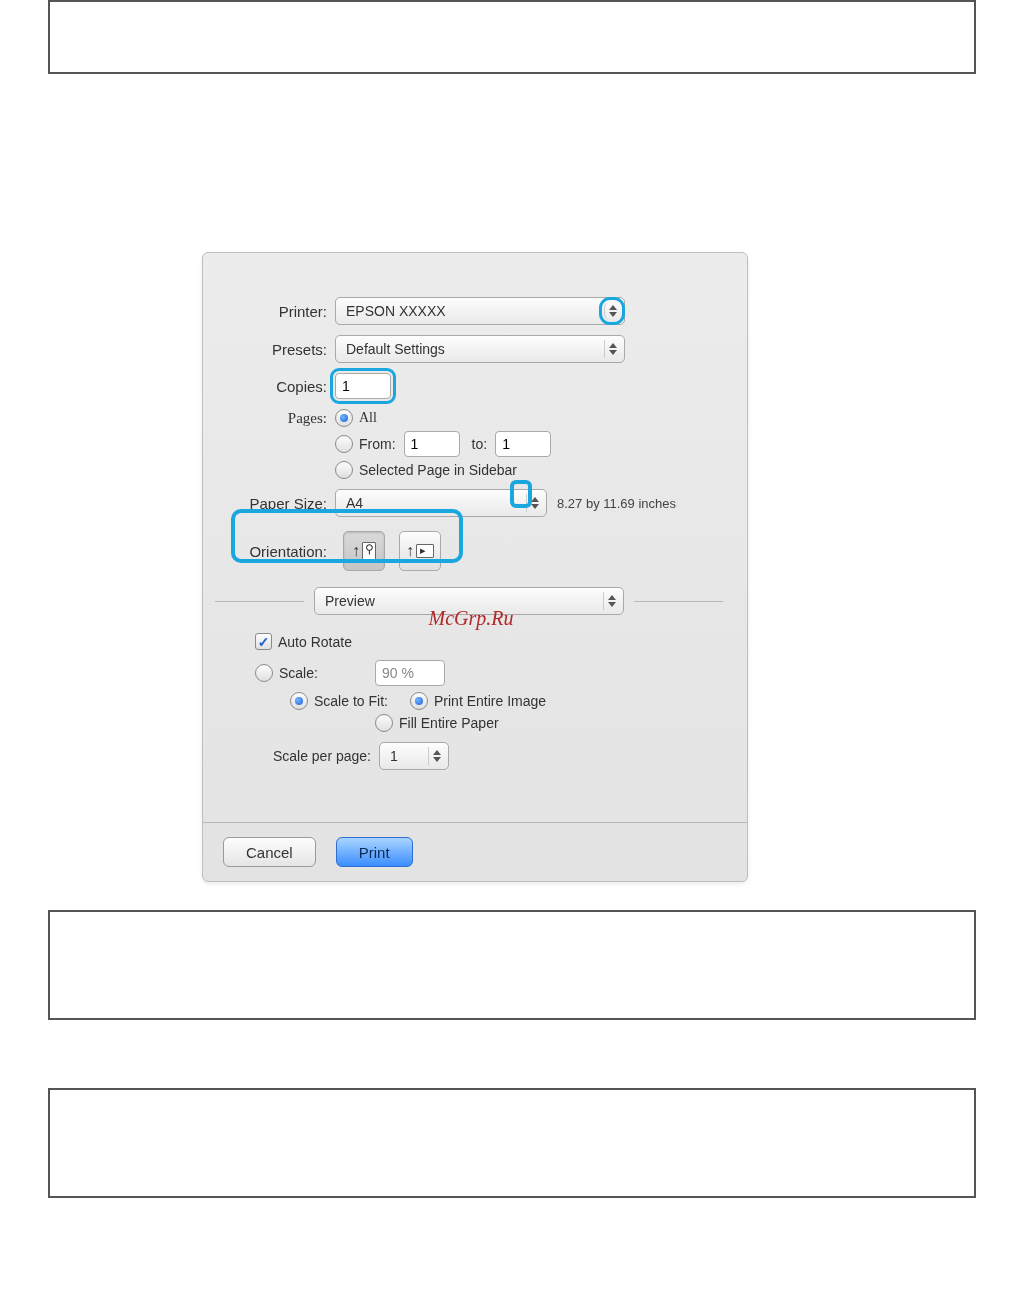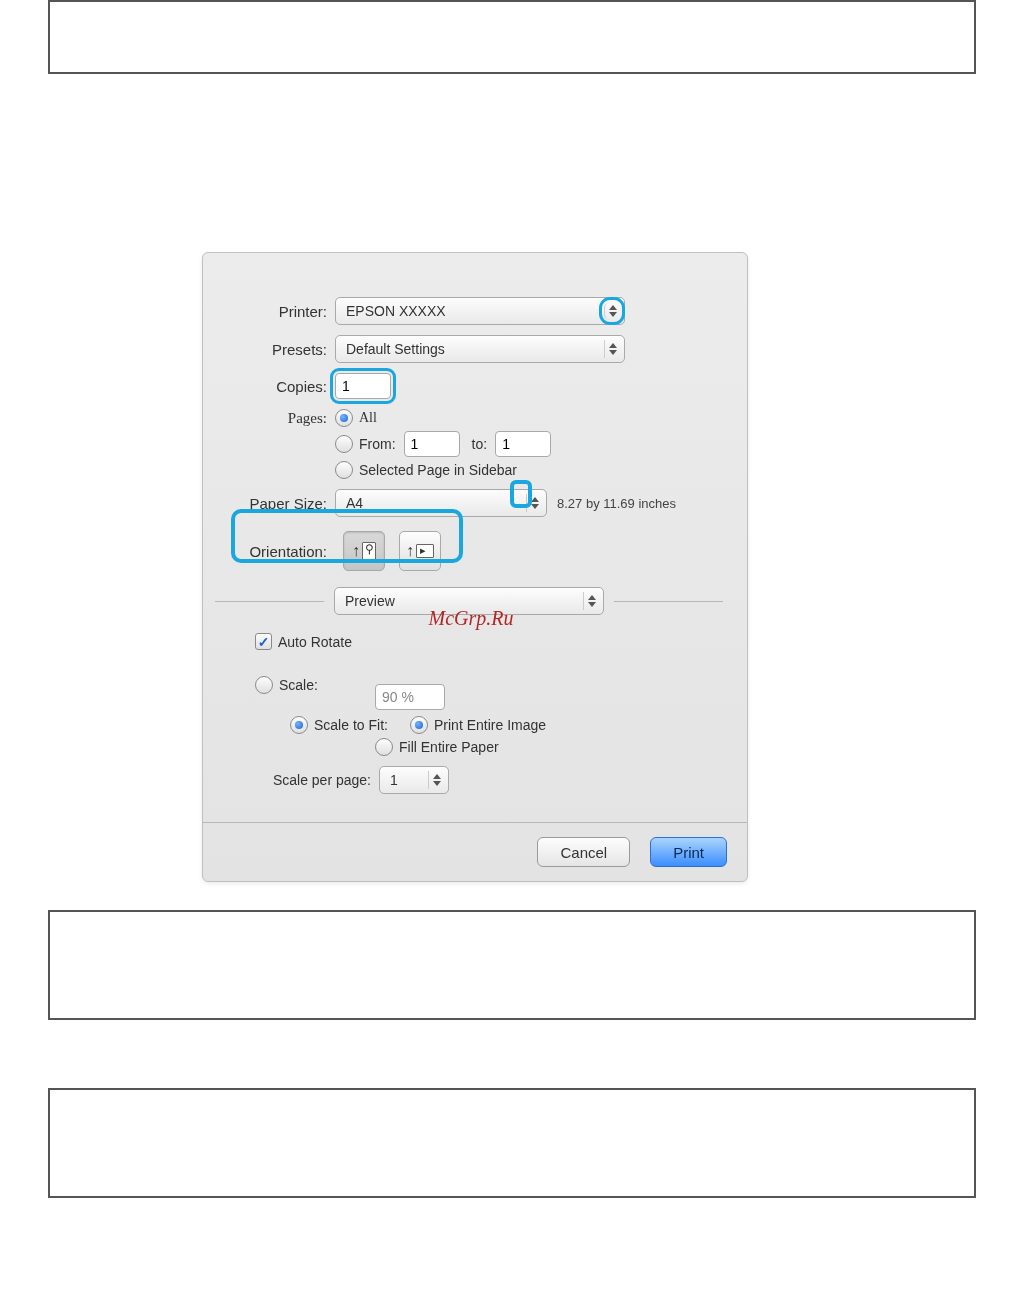--- a/index.html
+++ b/index.html
@@ -42,21 +42,21 @@
     .hl-orient { position: absolute; left: 28px; top: 256px; width: 232px; height: 54px; border: 4px solid #1aa7e0; border-radius: 10px; pointer-events: none; }
     .hl-paper-stepper { position: absolute; left: 307px; top: 227px; width: 22px; height: 28px; border: 4px solid #1aa7e0; border-radius: 6px; pointer-events: none; }
 
     .divider-row { display: flex; align-items: center; margin: 12px 0 0 0; }
     .divider-row hr { flex: 1; border: none; border-top: 1px solid #b7b7b7; }
 
     .watermark { position: absolute; left: 0; right: 8px; text-align: center; top: 354px; color: #b02828; font-style: italic; font-family: Georgia, serif; font-size: 20px; pointer-events: none; }
 
     .preview-block { padding: 18px 24px 0 52px; }
 
-    .footer { position: absolute; left: 0; right: 0; bottom: 0; border-top: 1px solid #b7b7b7; padding: 14px 20px; display: flex; justify-content: flex-end; gap: 20px; }
+    .footer { position: absolute; left: 0; right: 0; bottom: 0; border-top: 1px solid #b7b7b7; padding: 14px 20px; display: flex; justify-content: flex-start; gap: 20px; }
     .btn { height: 30px; padding: 0 22px; border: 1px solid #9a9a9a; border-radius: 6px; background: linear-gradient(#fdfdfd,#e5e5e5); font-size: 15px; display: inline-flex; align-items: center; cursor: default; }
     .btn.primary { background: linear-gradient(#a9d5ff,#3b8dff); border-color: #2f6fcf; color: #0a2a55; font-weight: 500; }
 
     .paper-dim { margin-left: 10px; font-size: 13px; color: #444; }
   </style>
 </head>
 <body>
 
 <div class="page-box box-top"></div>
 <div class="page-box box-mid"></div>
@@ -123,41 +123,41 @@
         </div>
         <div class="orient-btn">
           <span class="orient-arrow">↑</span>
           <span class="orient-icon land"></span>
         </div>
       </div>
     </div>
 
     <div class="divider-row">
       <hr style="margin-right:10px;">
-      <div class="select" style="width:270px;">
+      <div class="select" style="width:310px;">
         <span>Preview</span>
         <span class="stepper"></span>
       </div>
       <hr style="margin-left:10px;">
     </div>
 
   </div>
 
   <div class="watermark">McGrp.Ru</div>
 
   <div class="preview-block">
     <div class="row">
       <span class="checkbox checked"></span>
       <span>Auto Rotate</span>
     </div>
 
     <div class="row" style="margin-bottom:6px;">
       <span class="radio"></span>
       <span style="width:96px;">Scale:</span>
-      <input class="txt-input" style="width: 70px; color: rgb(136, 136, 136); margin-top: 24px;" disabled="" value="90 %">
+      <input class="txt-input" style="width: 70px; color: rgb(136, 136, 136);" disabled="" value="90 %">
     </div>
 
     <div class="row" style="margin-bottom:4px;padding-left:35px;">
       <span class="radio selected"></span>
       <span style="width:96px;">Scale to Fit:</span>
       <span class="radio selected"></span>
       <span>Print Entire Image</span>
     </div>
     <div class="row">
       <span style="width:120px;"></span>

